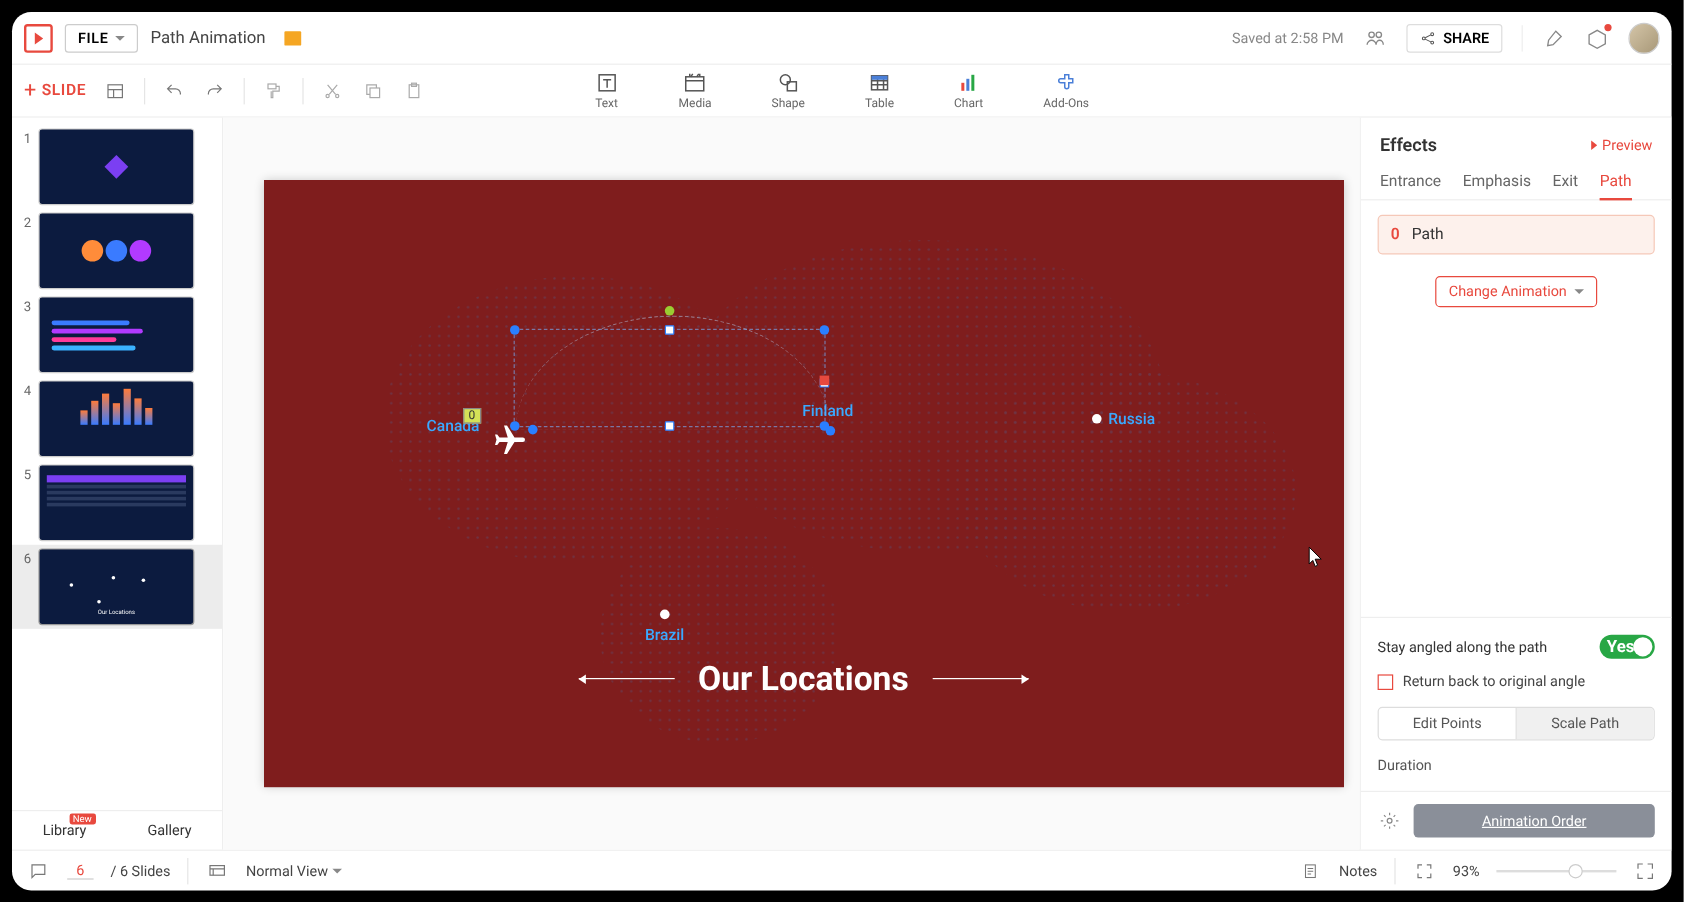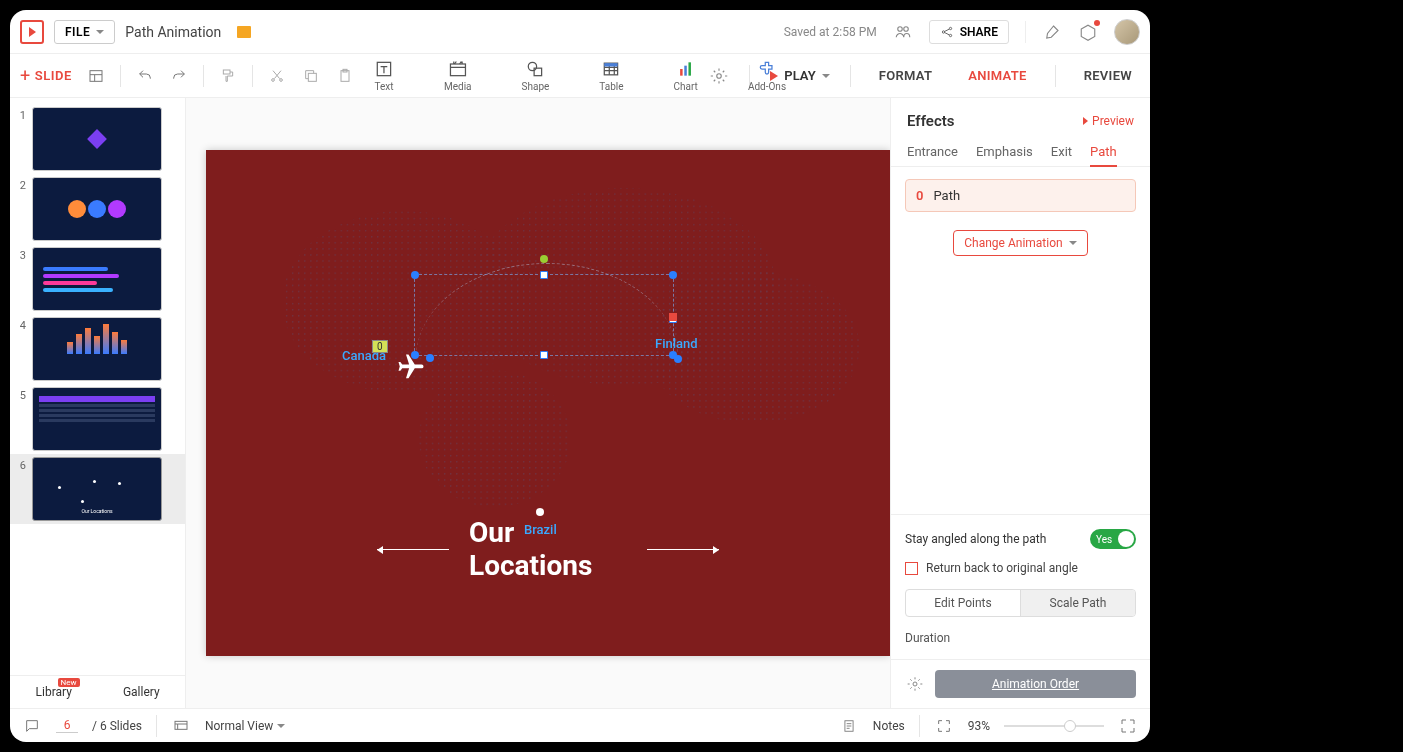--- a/index.html
+++ b/index.html
@@ -1,17 +1,17 @@
 <!DOCTYPE html>
 <html><head>
 <meta charset="utf-8">
 <style>
 * { box-sizing: border-box; margin: 0; padding: 0; font-family: -apple-system, BlinkMacSystemFont, "Segoe UI", Roboto, sans-serif; }
 body { background: #000; padding: 10px; }
-.app { background: #fff; border-radius: 16px; overflow: hidden; width: 1140px; height: 732px; position: relative; display: flex; flex-direction: column; }
+.app { background: #fff; border-radius: 16px; overflow: hidden; width: 1383px; height: 732px; position: relative; display: flex; flex-direction: column; }
 
 
 .topbar { height: 44px; display: flex; align-items: center; padding: 0 10px; border-bottom: 1px solid #eee; gap: 10px; }
 .app-logo { width: 24px; height: 24px; border: 2px solid #e8493e; border-radius: 3px; display:flex; align-items:center; justify-content:center; }
 .app-logo::after { content:""; border-left: 7px solid #e8493e; border-top: 5px solid transparent; border-bottom: 5px solid transparent; }
 .file-btn { border: 1px solid #ccc; border-radius: 3px; padding: 4px 10px; font-size: 12px; font-weight: 600; display:flex; align-items:center; gap:6px; cursor:pointer; letter-spacing:0.5px; }
 .chev-down { width:0;height:0;border-left:4px solid transparent;border-right:4px solid transparent;border-top:4px solid #888; }
 .doc-title { font-size: 14px; color: #444; }
 .folder-icon { width:14px; height:12px; background:#f5a623; border-radius:1px; margin-left:6px; position:relative; }
 .topbar-right { margin-left: auto; display:flex; align-items:center; gap:16px; }
@@ -76,21 +76,21 @@
 .effect-tabs { display:flex; padding:0 16px; gap:18px; font-size:13px; color:#666; border-bottom:1px solid #eee; }
 .effect-tabs div { padding:6px 0; cursor:pointer; }
 .effect-tabs div.active { color:#e8493e; border-bottom:2px solid #e8493e; margin-bottom:-1px; }
 .path-item { margin:12px 14px; border:1px solid #f5c8b8; background:#fdf1ec; border-radius:4px; padding:8px 10px; font-size:13px; color:#333; display:flex; gap:10px; }
 .path-item .n { color:#e8493e; font-weight:600; }
 .change-anim { margin:6px auto 0; display:flex; align-items:center; gap:6px; border:1px solid #e8493e; color:#e8493e; border-radius:4px; padding:5px 10px; font-size:12px; cursor:pointer; width:fit-content; }
 .options { margin-top:auto; padding:14px 14px; border-top:1px solid #eee; }
 .opt-row { display:flex; align-items:center; justify-content:space-between; font-size:12px; color:#333; margin-bottom:12px; }
 .toggle { width:46px; height:20px; background:#28a745; border-radius:10px; position:relative; display:flex; align-items:center; }
 .toggle .knob { width:16px; height:16px; background:#fff; border-radius:50%; position:absolute; right:2px; }
-.toggle .yes { color:#fff; font-size:10px; margin-left:6px; font-weight:400; }
+.toggle .yes { color:#fff; font-size:14px; margin-left:6px; font-weight:700; }
 .checkbox { width:13px; height:13px; border:1.5px solid #e8493e; }
 .check-row { display:flex; align-items:center; gap:8px; font-size:12px; color:#444; margin-bottom:14px; }
 .seg { display:flex; border:1px solid #ddd; border-radius:4px; overflow:hidden; margin-bottom:14px; }
 .seg div { flex:1; text-align:center; padding:6px 0; font-size:12px; color:#555; cursor:pointer; }
 .seg div.active { background:#f0f0f0; }
 .seg div:first-child { border-right:1px solid #ddd; }
 .duration-row { font-size:12px; color:#555; }
 .slider-row { display:flex; align-items:center; gap:10px; margin-top:4px; }
 .dur-slider { flex:1; height:2px; background:#ddd; position:relative; }
 .dur-slider .fill { position:absolute; left:0; width:25%; height:2px; background:#e8493e; }
@@ -256,39 +256,20 @@
         <span>Chart</span>
       </div>
       <div class="ctool">
         <svg viewBox="0 0 24 24" fill="none" stroke="#4a7fd8" stroke-width="1.5">
             <path d="M10 4h4v4h4v4h-4v4a2 2 0 11-4 0v-4H6a2 2 0 110-4h4z"></path>
           </svg>
         <span>Add-Ons</span>
       </div>
     </div>
 
-    <div class="right-tools">
-      <span class="icon-btn">
-        <svg viewBox="0 0 24 24" width="18" height="18" fill="none" stroke="#888" stroke-width="1.5">
-            <circle cx="12" cy="12" r="3"></circle>
-            <path d="M12 2v3M12 19v3M4 12H1M23 12h-3M5 5l2 2M17 17l2 2M5 19l2-2M17 7l2-2"></path>
-          </svg>
-      </span>
-      <div class="vdiv"></div>
-      <div class="play-btn">
-        <span class="tri"></span>
-        <span>PLAY</span>
-        <span class="chev-down"></span>
-      </div>
-      <div class="vdiv"></div>
-      <span class="tab-btn">FORMAT</span>
-      <span class="tab-btn active">ANIMATE</span>
-      <div class="vdiv"></div>
-      <span class="tab-btn">REVIEW</span>
-    </div>
   </div>
 
   <div class="main">
 
     <div class="slidepanel">
       <div class="thumbs">
         <div class="thumb-row">
           <div class="thumb-num">1</div>
           <div class="thumb t1">
               <div class="logo"></div>

